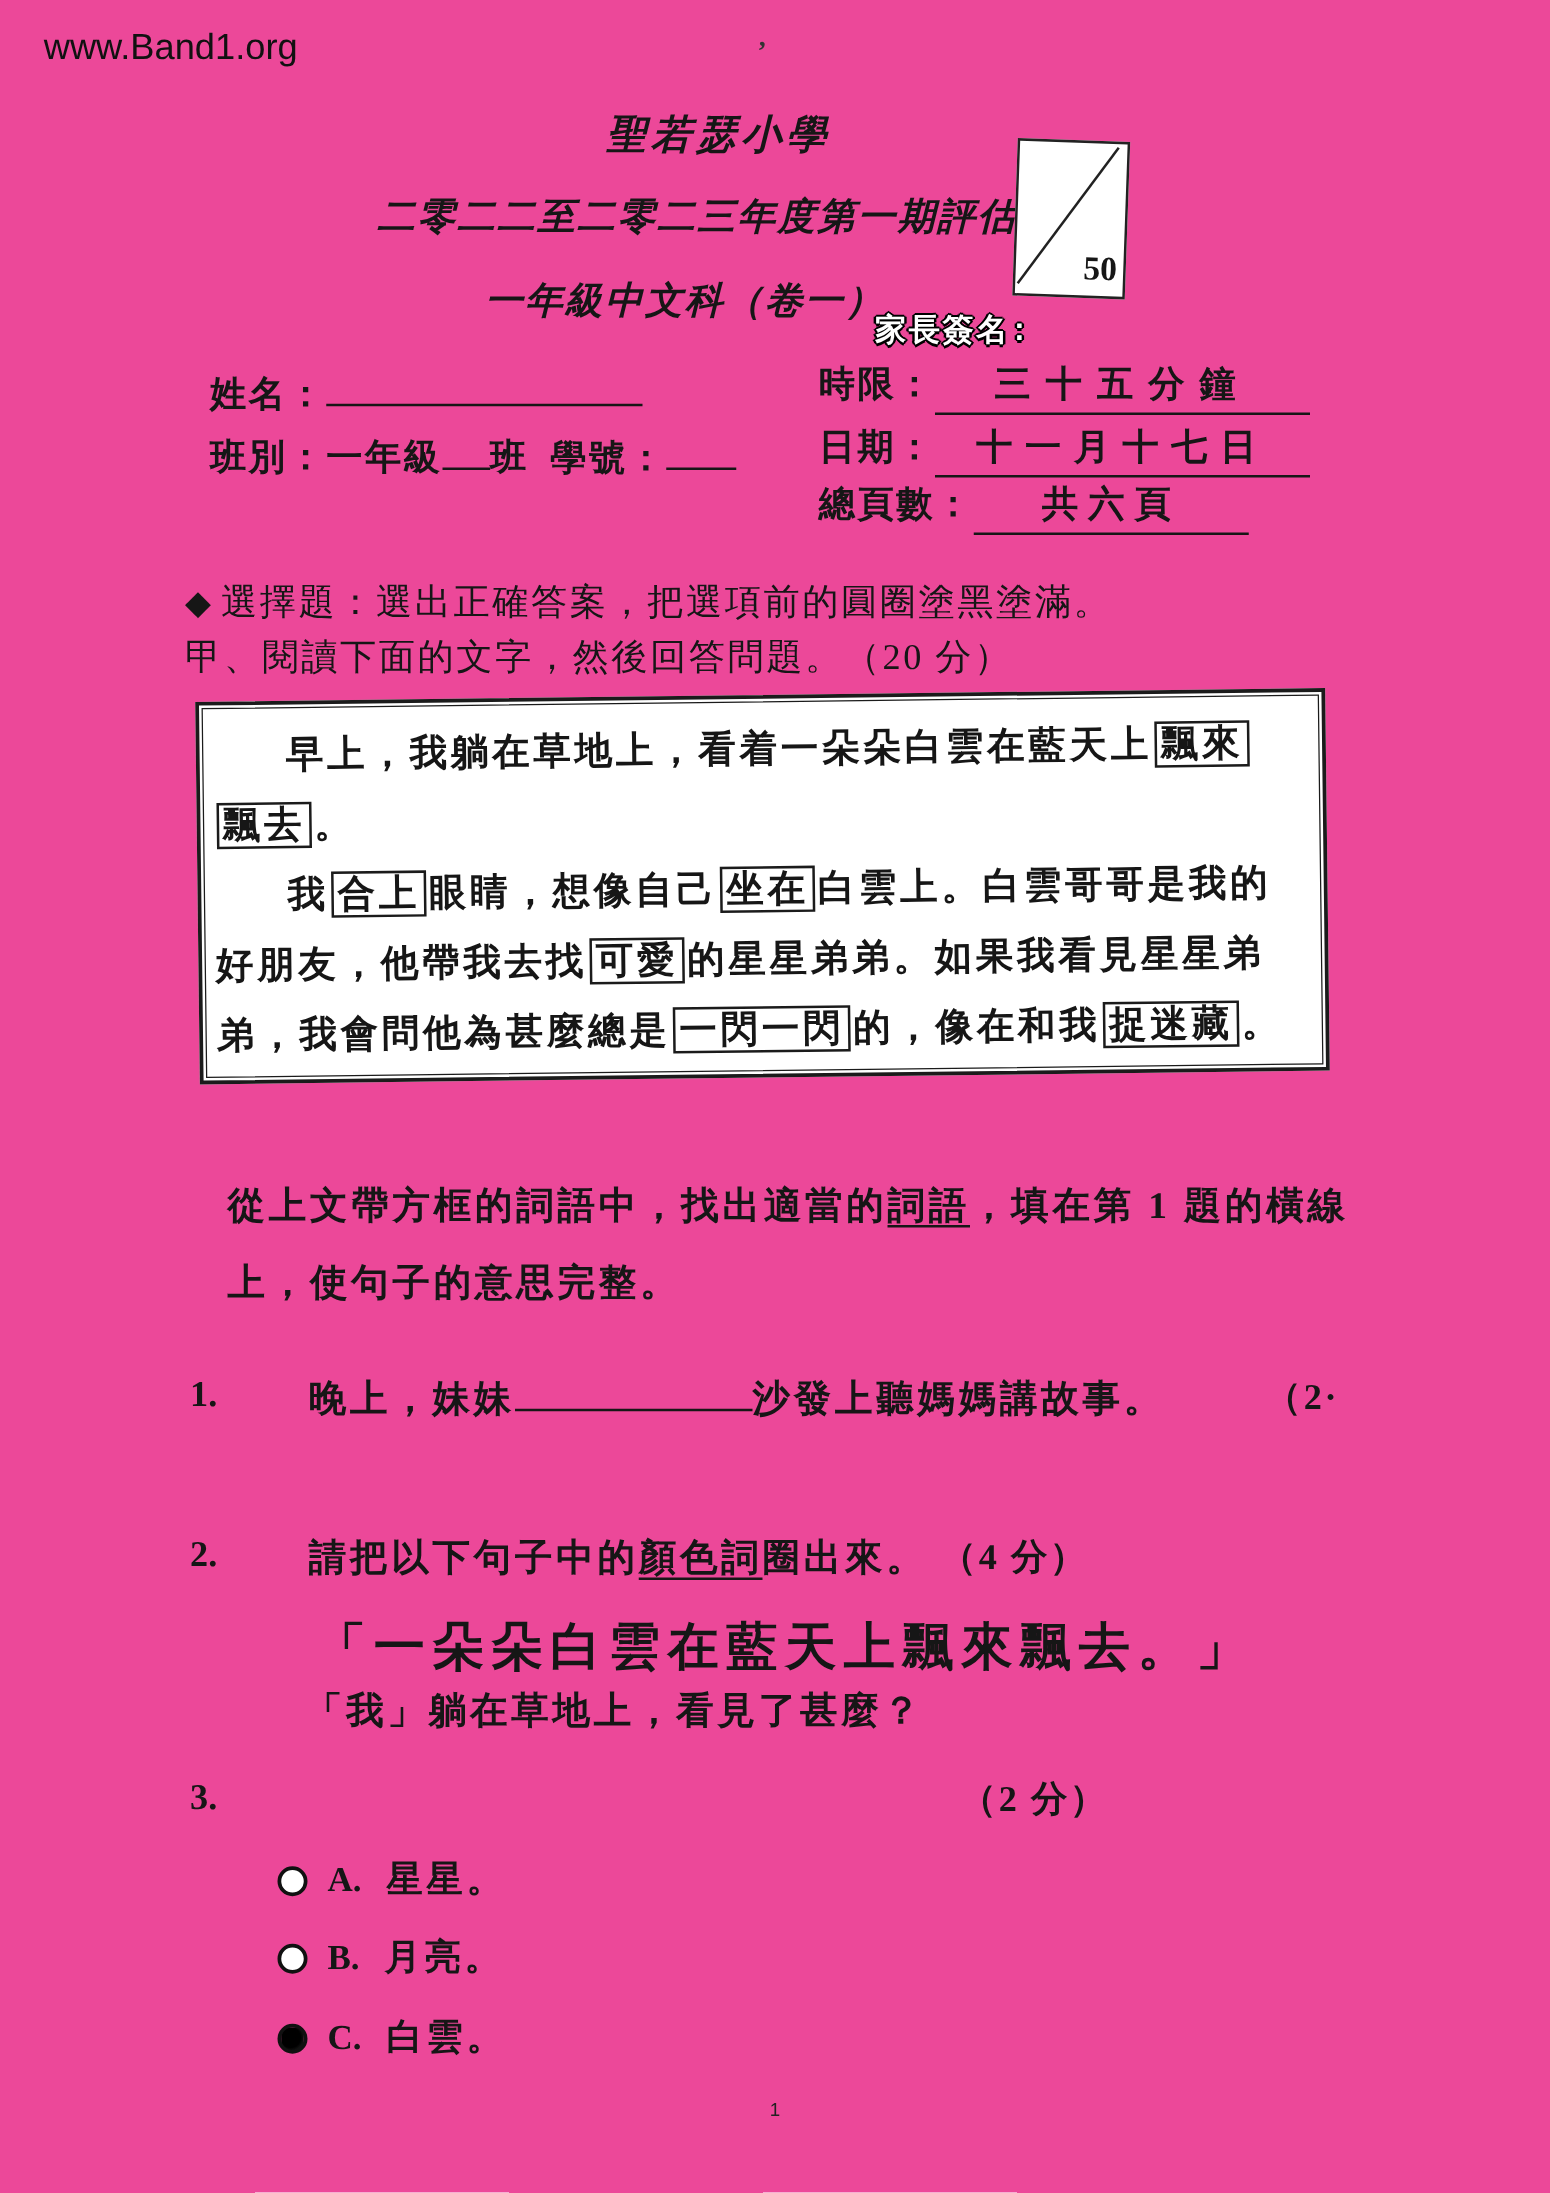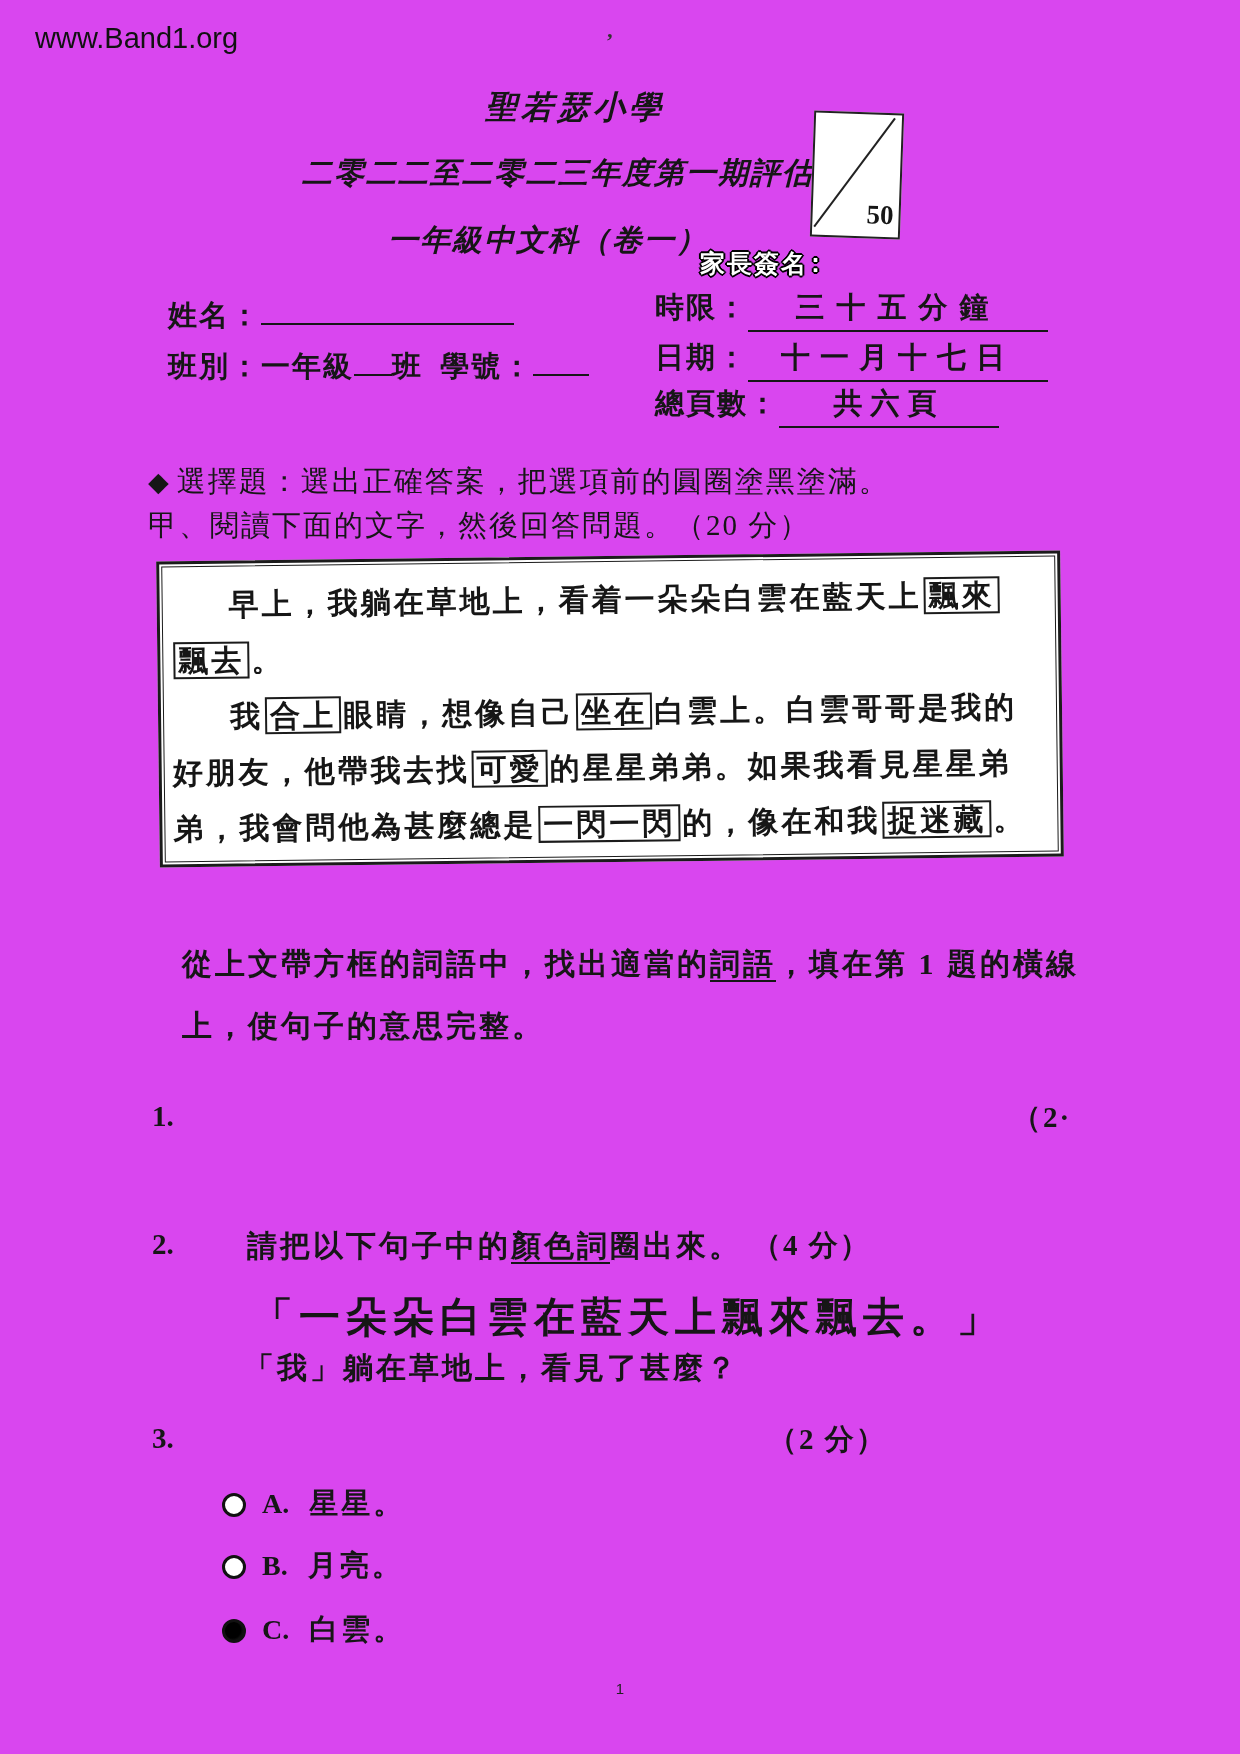--- a/index.html
+++ b/index.html
@@ -1,16 +1,16 @@
 <!DOCTYPE html>
 <html><head>
 <meta charset="utf-8">
 <style>
   html,body{margin:0;padding:0;background:#ffffff;}
-  .page{position:relative;width:1240px;height:1754px;background:#d946ef;overflow:hidden;
+  .page{position:relative;width:1240px;height:1754px;background:#ec4899;overflow:hidden;
         font-family:"Liberation Serif","DejaVu Serif",serif;color:#161616;}
   .abs{position:absolute;}
   .kai{font-weight:600;color:#161616;white-space:nowrap;}
   .sans{font-family:"Liberation Sans","DejaVu Sans",sans-serif;}
   .center-band{left:0;width:1150px;text-align:center;font-style:italic;}
   .title-school{top:86px;font-size:32px;letter-spacing:4px;}
   .title-term{top:153px;width:1116px;font-size:30px;letter-spacing:2px;}
   .title-paper{top:220px;width:1096px;font-size:30px;letter-spacing:2px;}
   .watermark{left:35px;top:22px;font-size:29px;color:#111;}
   .stray{left:606px;top:28px;font-size:22px;color:#333;}
@@ -98,20 +98,21 @@
       <div class="pline indent"><span>我</span><span class="boxed">合上</span><span>眼睛，想像自己</span><span class="boxed">坐在</span><span>白雲上。白雲哥哥是我的</span></div>
       <div class="pline"><span>好朋友，他帶我去找</span><span class="boxed">可愛</span><span>的星星弟弟。如果我看見星星弟</span></div>
       <div class="pline"><span>弟，我會問他為甚麼總是</span><span class="boxed">一閃一閃</span><span>的，像在和我</span><span class="boxed">捉迷藏</span><span>。</span></div>
     </div>
   </div>
 
   <div class="abs kai qtext task-line"><span>從上文帶方框的詞語中，找出適當的</span><span class="ul">詞語</span><span>，填在第 1 題的橫線</span></div>
   <div class="abs kai qtext task-line2">上，使句子的意思完整。</div>
 
   <div class="abs kai qnum" style="left:152px;top:1100px;">1.</div>
+  <div class="abs kai qtext" style="left:215px;top:1098px;"><span>晚上，妹妹</span><span class="blank" style="width: 190px;"></span><span>沙發上聽媽媽講故事。</span></div>
   <div class="abs kai points" style="left:1012px;top:1098px;">（2·</div>
 
   <div class="abs kai qnum" style="left:152px;top:1228px;">2.</div>
   <div class="abs kai qtext" style="left:215px;top:1226px;"><span>請把以下句子中的</span><span class="ul">顏色詞</span><span>圈出來。</span></div>
   <div class="abs kai points" style="left:752px;top:1226px;">（4 分）</div>
   <div class="abs kai quote">「一朵朵白雲在藍天上飄來飄去。」</div>
 
   <div class="abs kai qnum" style="left:152px;top:1422px;">3.</div>
   <div class="abs kai qtext" style="left:212px;top:1348px;">「我」躺在草地上，看見了甚麼？</div>
   <div class="abs kai points" style="left:768px;top:1420px;">（2 分）</div>

